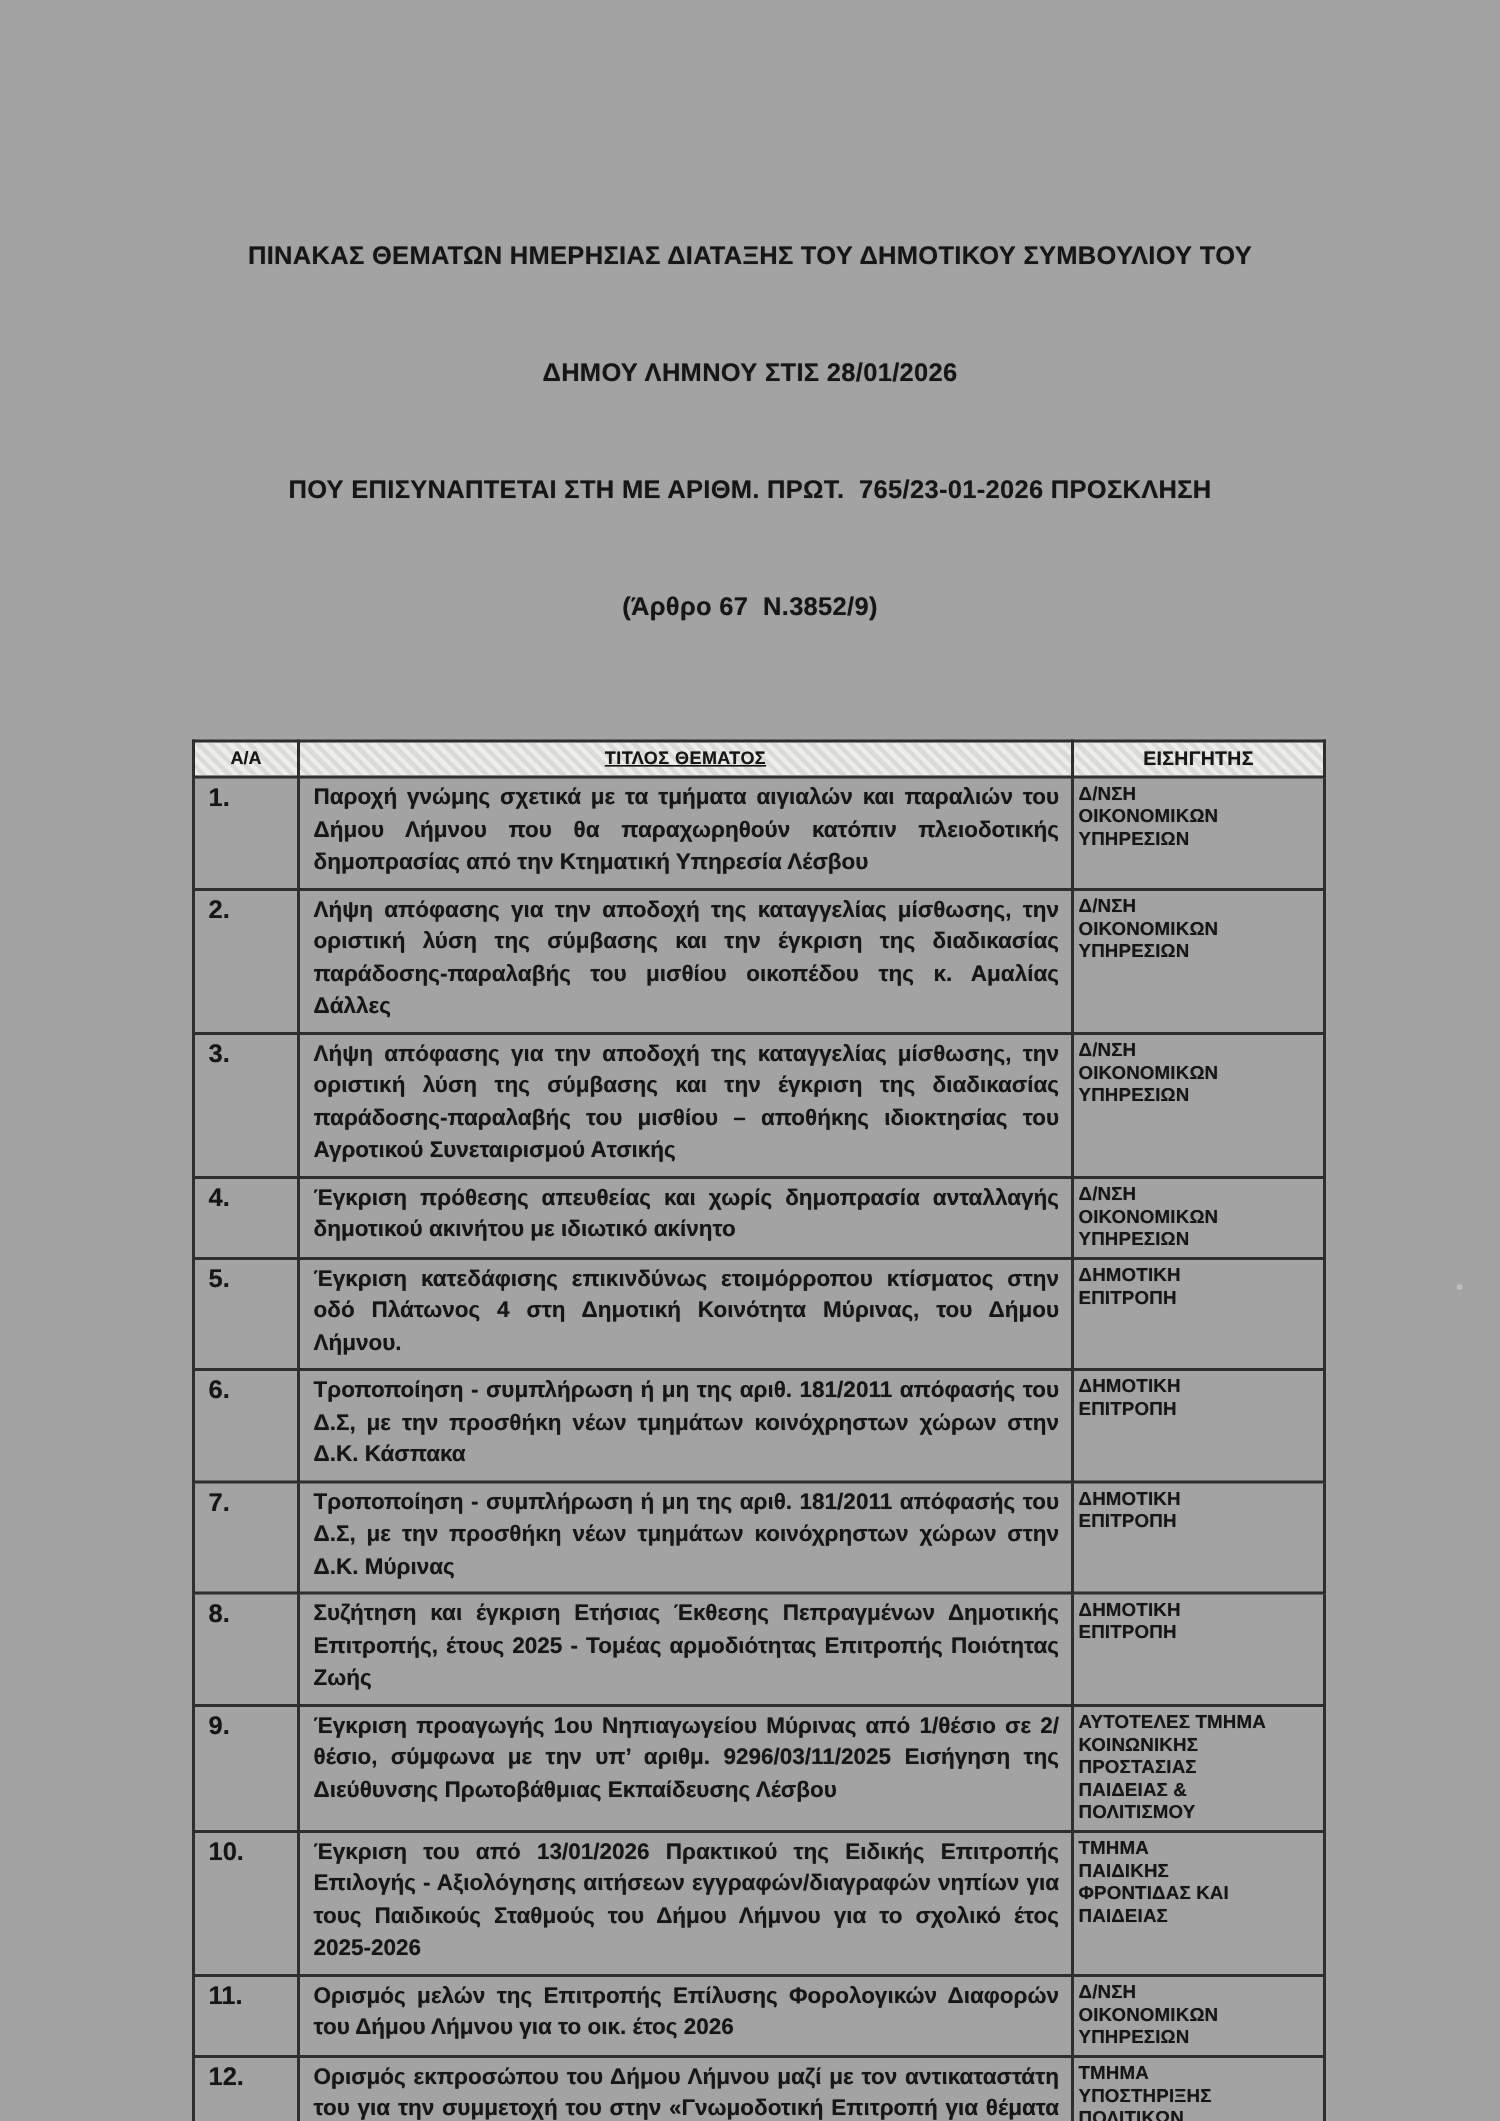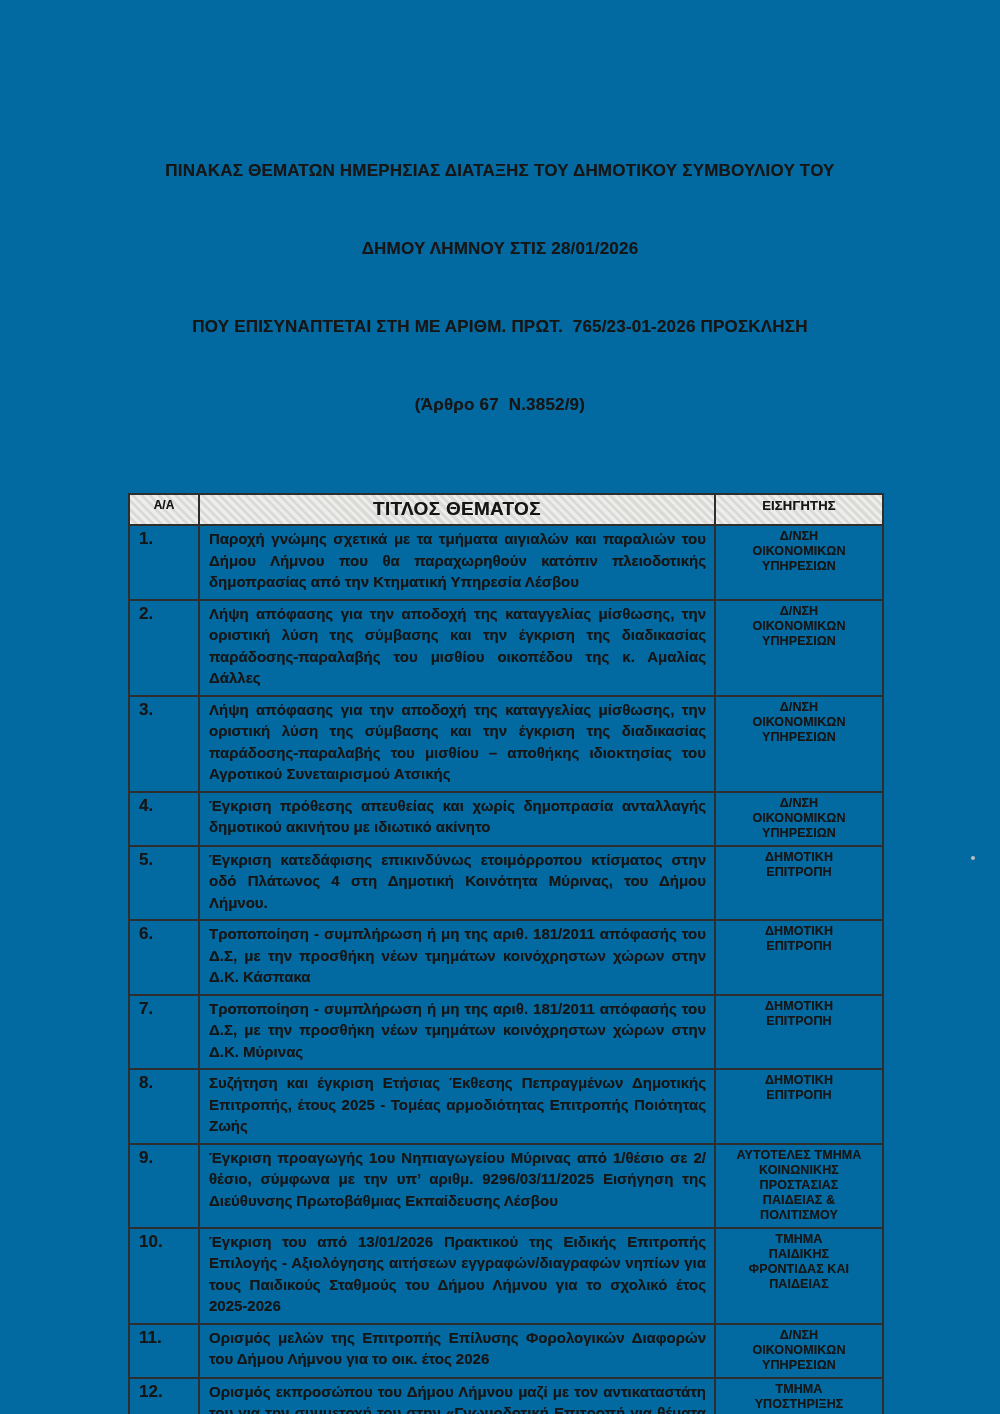--- a/index.html
+++ b/index.html
@@ -4,21 +4,21 @@
 <style>
   html, body { margin: 0; padding: 0; }
   body {
     width: 1000px; height: 1414px;
     background: #ffffff;
     font-family: "Liberation Sans", sans-serif;
   }
   .page {
     position: relative;
     width: 1000px; height: 1414px;
-    background: #0369a1;
+    background: #a3a3a3;
     color: #161616;
     overflow: hidden;
     text-shadow: 0 0 0.5px rgba(25,25,25,0.55);
   }
   .doc-title {
     margin: 106px auto 0 auto;
     width: 830px;
     text-align: center;
     font-weight: bold;
     font-size: 17px;
@@ -40,37 +40,37 @@
     vertical-align: top;
     font-weight: bold;
   }
   table.agenda thead th {
     background: #e3e3e0;
     background-image: repeating-linear-gradient(45deg, rgba(255,255,255,0.35) 0 3px, rgba(190,190,185,0.25) 3px 6px);
     padding: 3px 2px 4px 2px;
     text-align: center;
   }
   th.h-num   { font-size: 12px; }
-  th.h-title { font-size: 19px; letter-spacing: 0.3px; }
+  th.h-title { font-size: 12px; letter-spacing: 0.3px; text-decoration: underline; }
   th.h-rap   { font-size: 13px; letter-spacing: 0.2px; }
   td.num {
     font-size: 17px;
     padding: 3px 4px 4px 9px;
     text-align: left;
   }
   td.title {
     font-size: 15px;
     line-height: 21.5px;
     text-align: justify;
     padding: 2px 8px 6px 9px;
   }
   td.rap {
     font-size: 12.5px;
     line-height: 15px;
-    text-align: center;
+    text-align: left;
     white-space: pre-line;
     padding: 3px 3px 4px 3px;
     letter-spacing: 0.1px;
   }
   .speck {
     position: absolute;
     left: 971px; top: 856px;
     width: 4px; height: 4px;
     border-radius: 50%;
     background: #bdbdbd;

